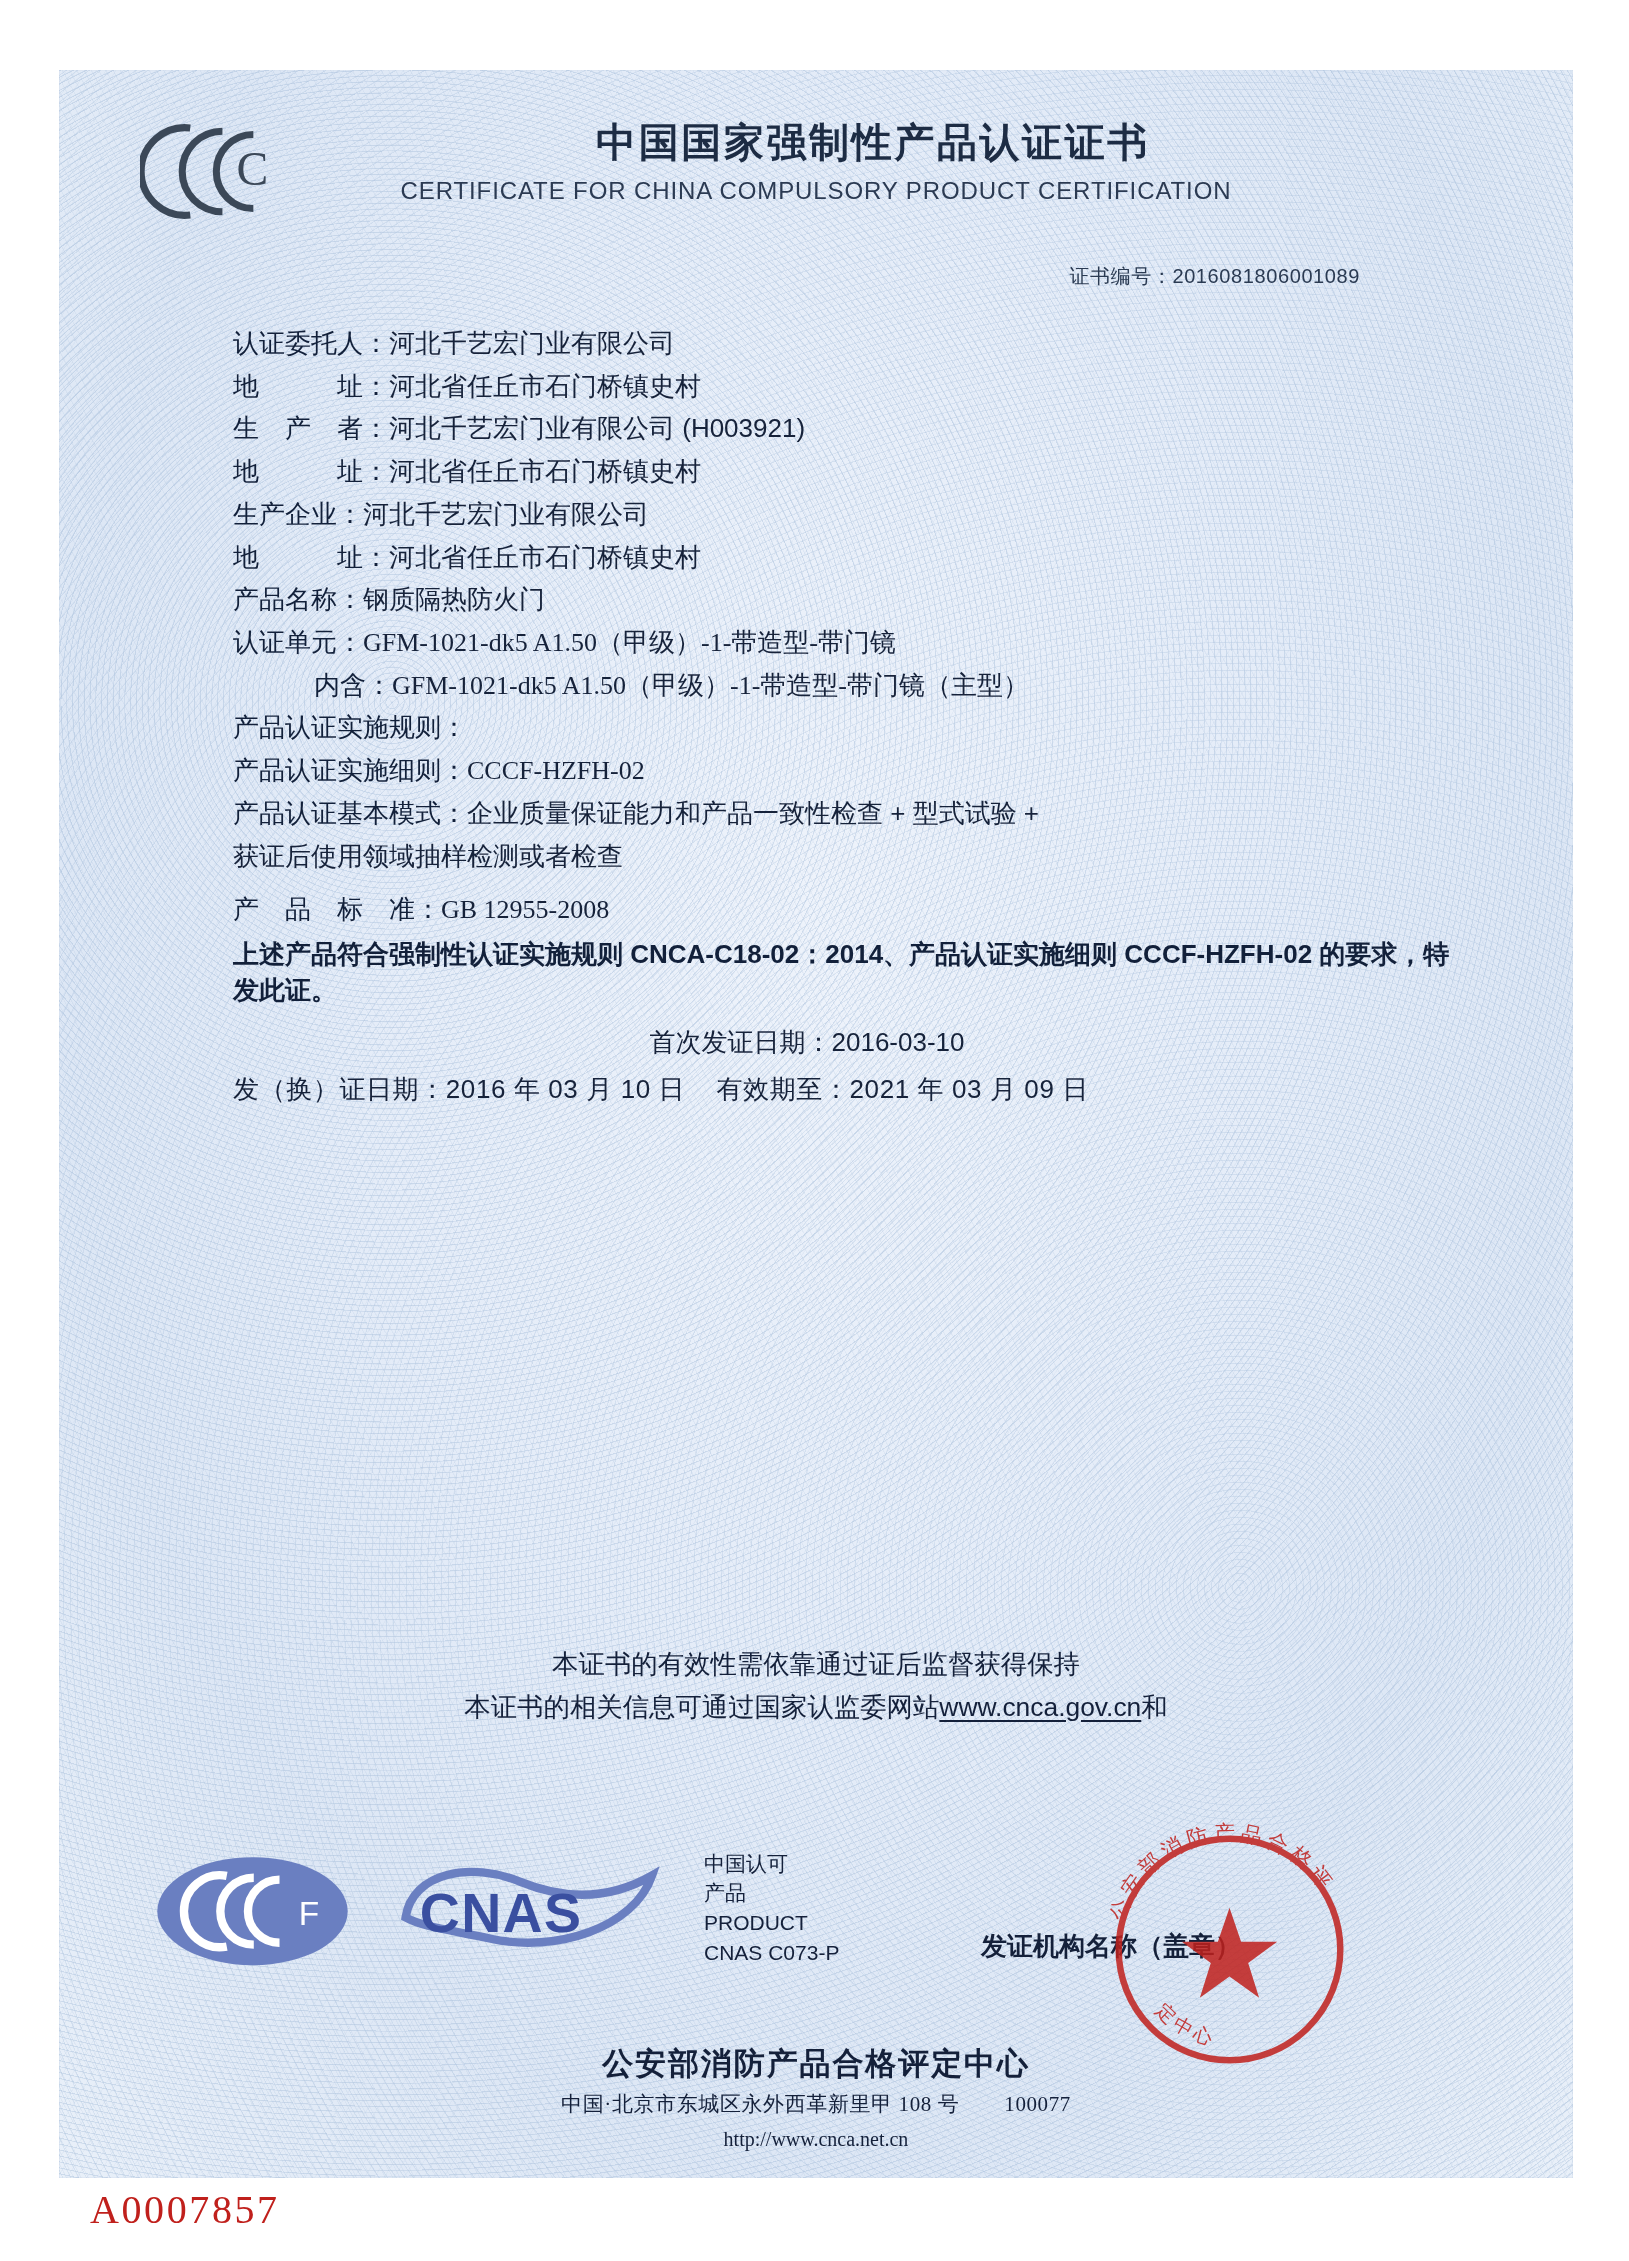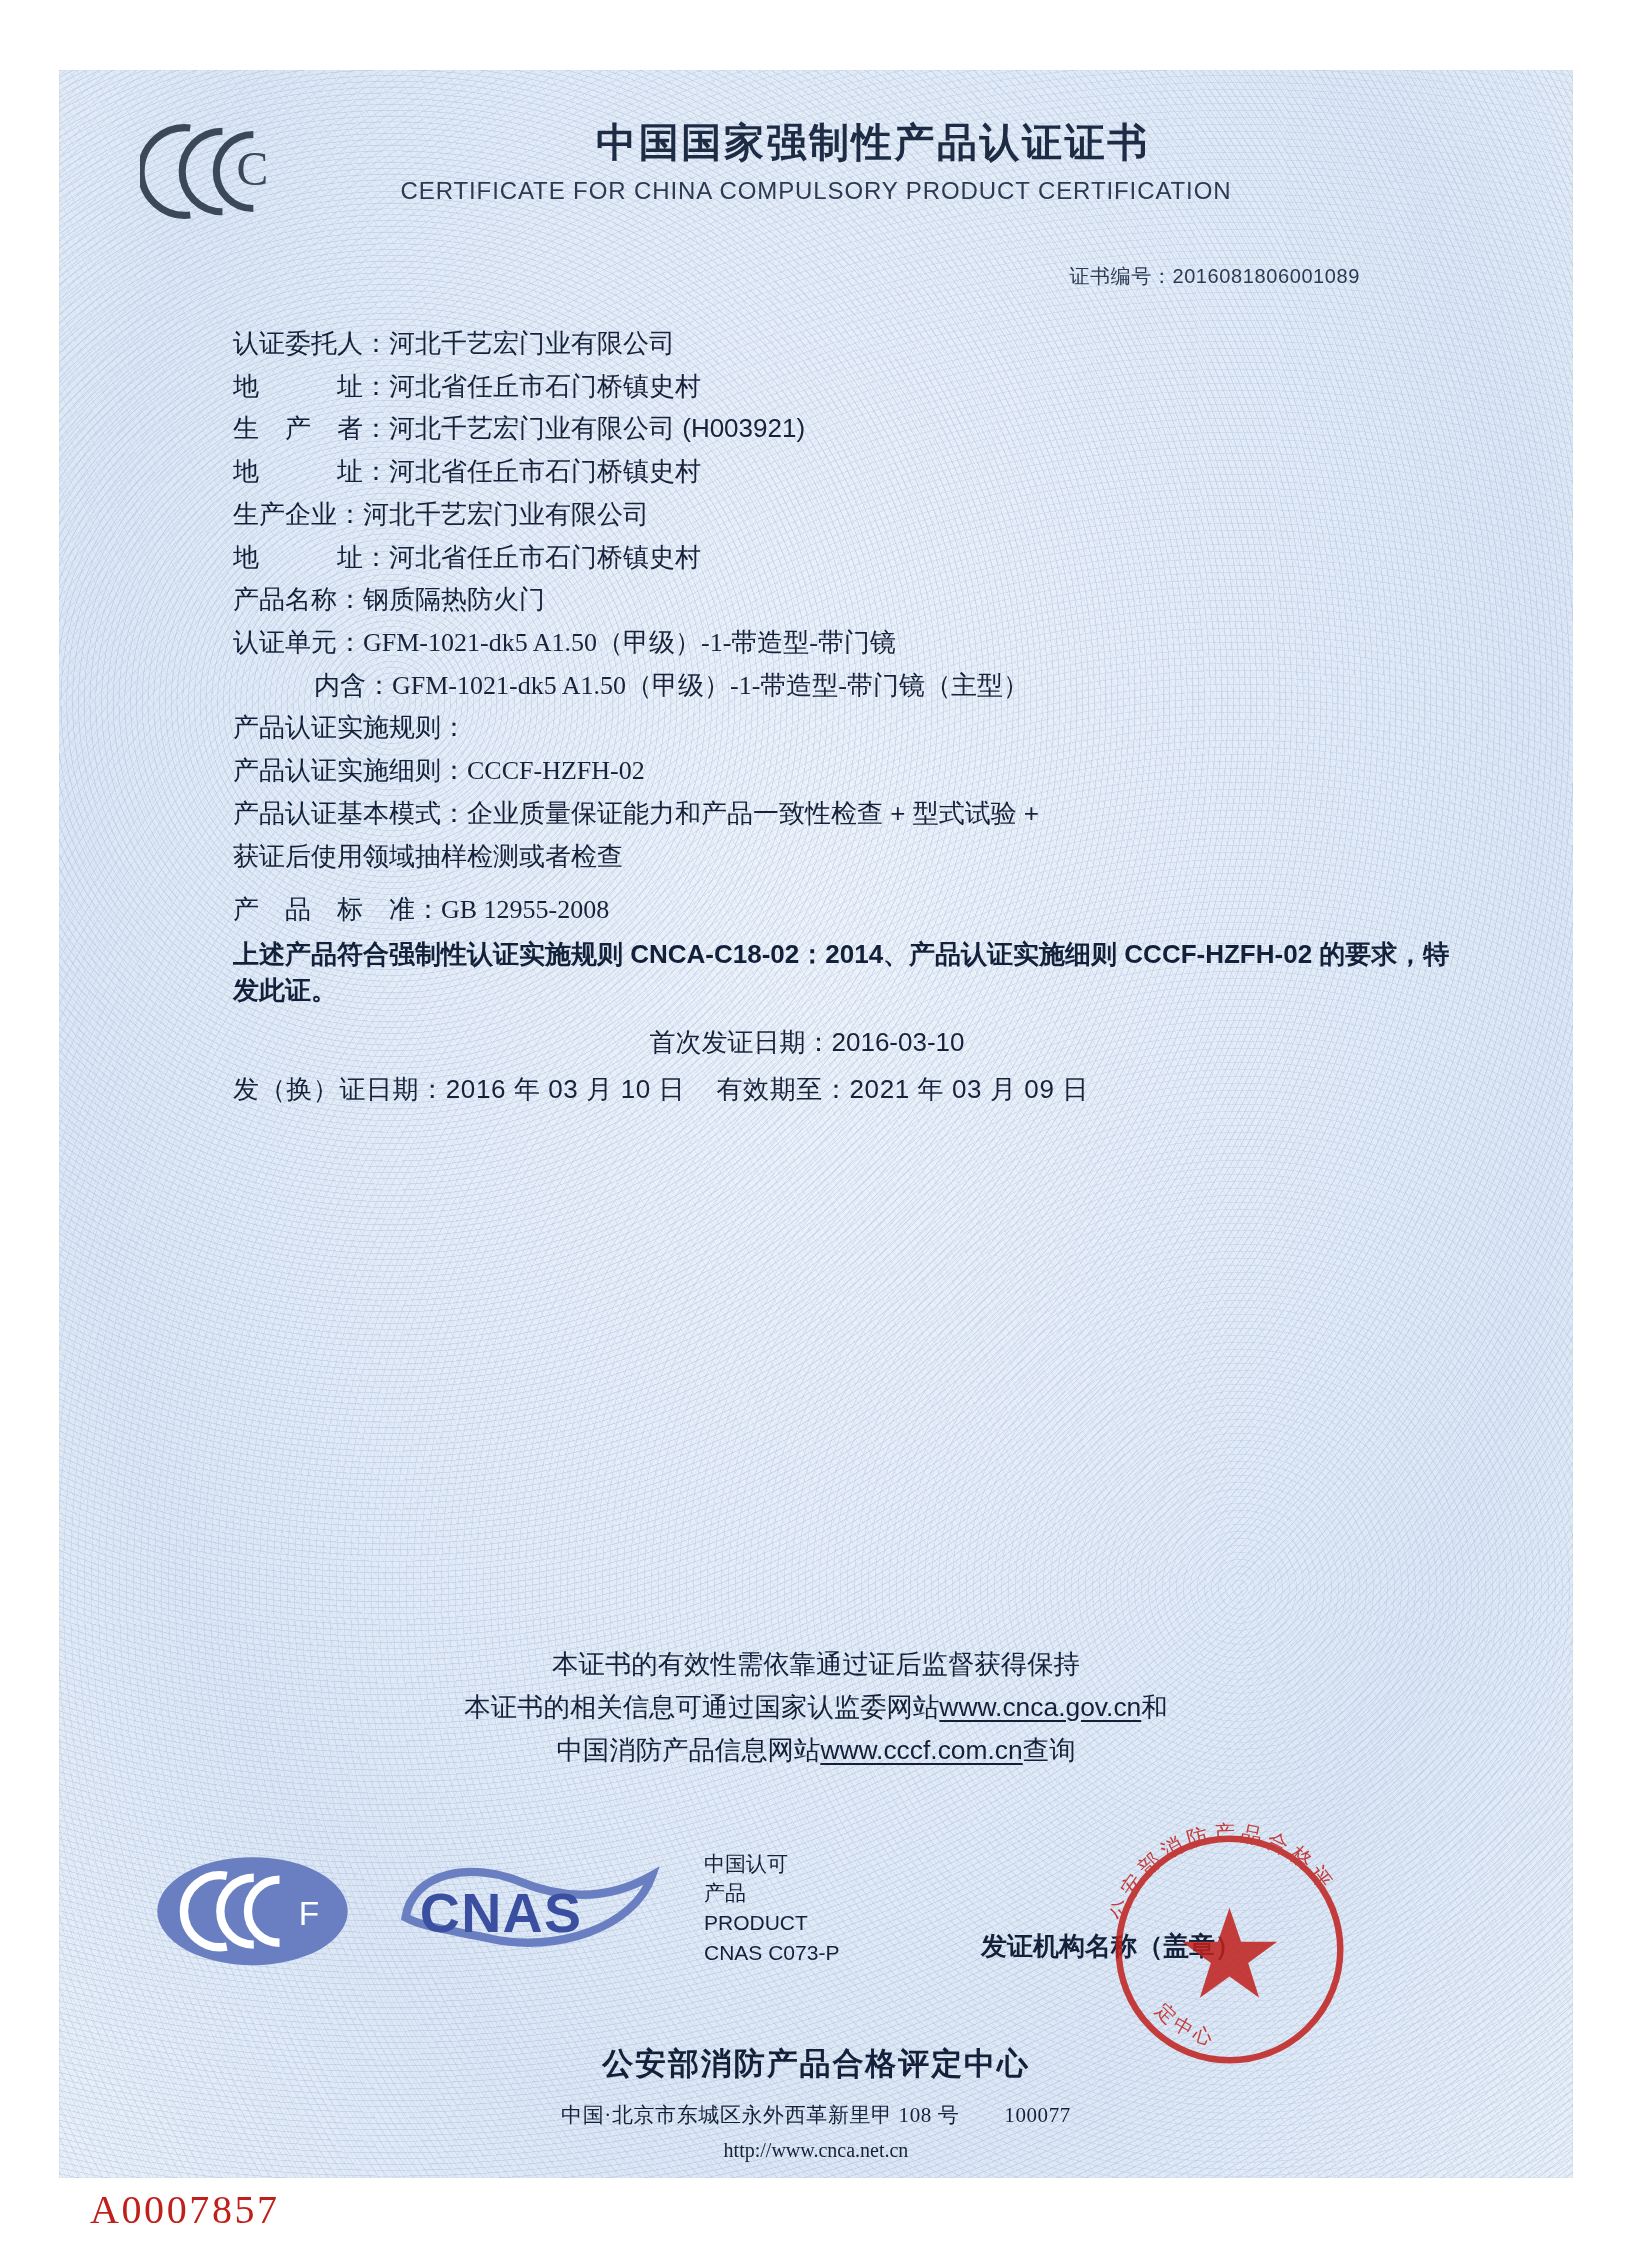--- a/index.html
+++ b/index.html
@@ -246,21 +246,21 @@
     text-align: center;
     color: #14203a;
   }
   #org-name {
     font-family: "Liberation Sans", sans-serif;
     font-weight: bold;
     font-size: 31px;
     letter-spacing: 1.9px;
   }
   #addr {
-    margin-top: 16px;
+    margin-top: 5px;
     font-family: "Liberation Serif", serif;
     font-size: 21px;
     letter-spacing: 0.6px;
   }
   #addr .zip { display:inline-block; margin-left: 45px; }
   #site {
     margin-top: 10.3px;
     font-family: "Liberation Serif", serif;
     font-size: 20px;
   }
@@ -381,23 +381,20 @@
           <span>发（换）证日期：</span><span>2016 年 03 月 10 日</span>
           &nbsp;&nbsp;
           <span>有效期至：</span><span>2021 年 03 月 09 日</span>
         </div>
       </div>
 
       <div id="notes">
         <div>本证书的有效性需依靠通过证后监督获得保持</div>
         <div>
           <span>本证书的相关信息可通过国家认监委网站</span><span class="ul">www.cnca.gov.cn</span><span>和</span>
-        </div>
-        <div>
-          <span>中国消防产品信息网站</span><span class="ul">www.cccf.com.cn</span><span>查询</span>
         </div>
       </div>
 
       <div id="logos">
 
         <div id="cccf-badge">
           <svg width="193" height="113" viewBox="0 0 300 175">
             <ellipse cx="150" cy="87" rx="148" ry="84" fill="#6a7fc1"></ellipse>
             <g fill="none" stroke="#ffffff" stroke-width="13">
               <path d="M110 32 A56 56 0 1 0 110 142"></path>

